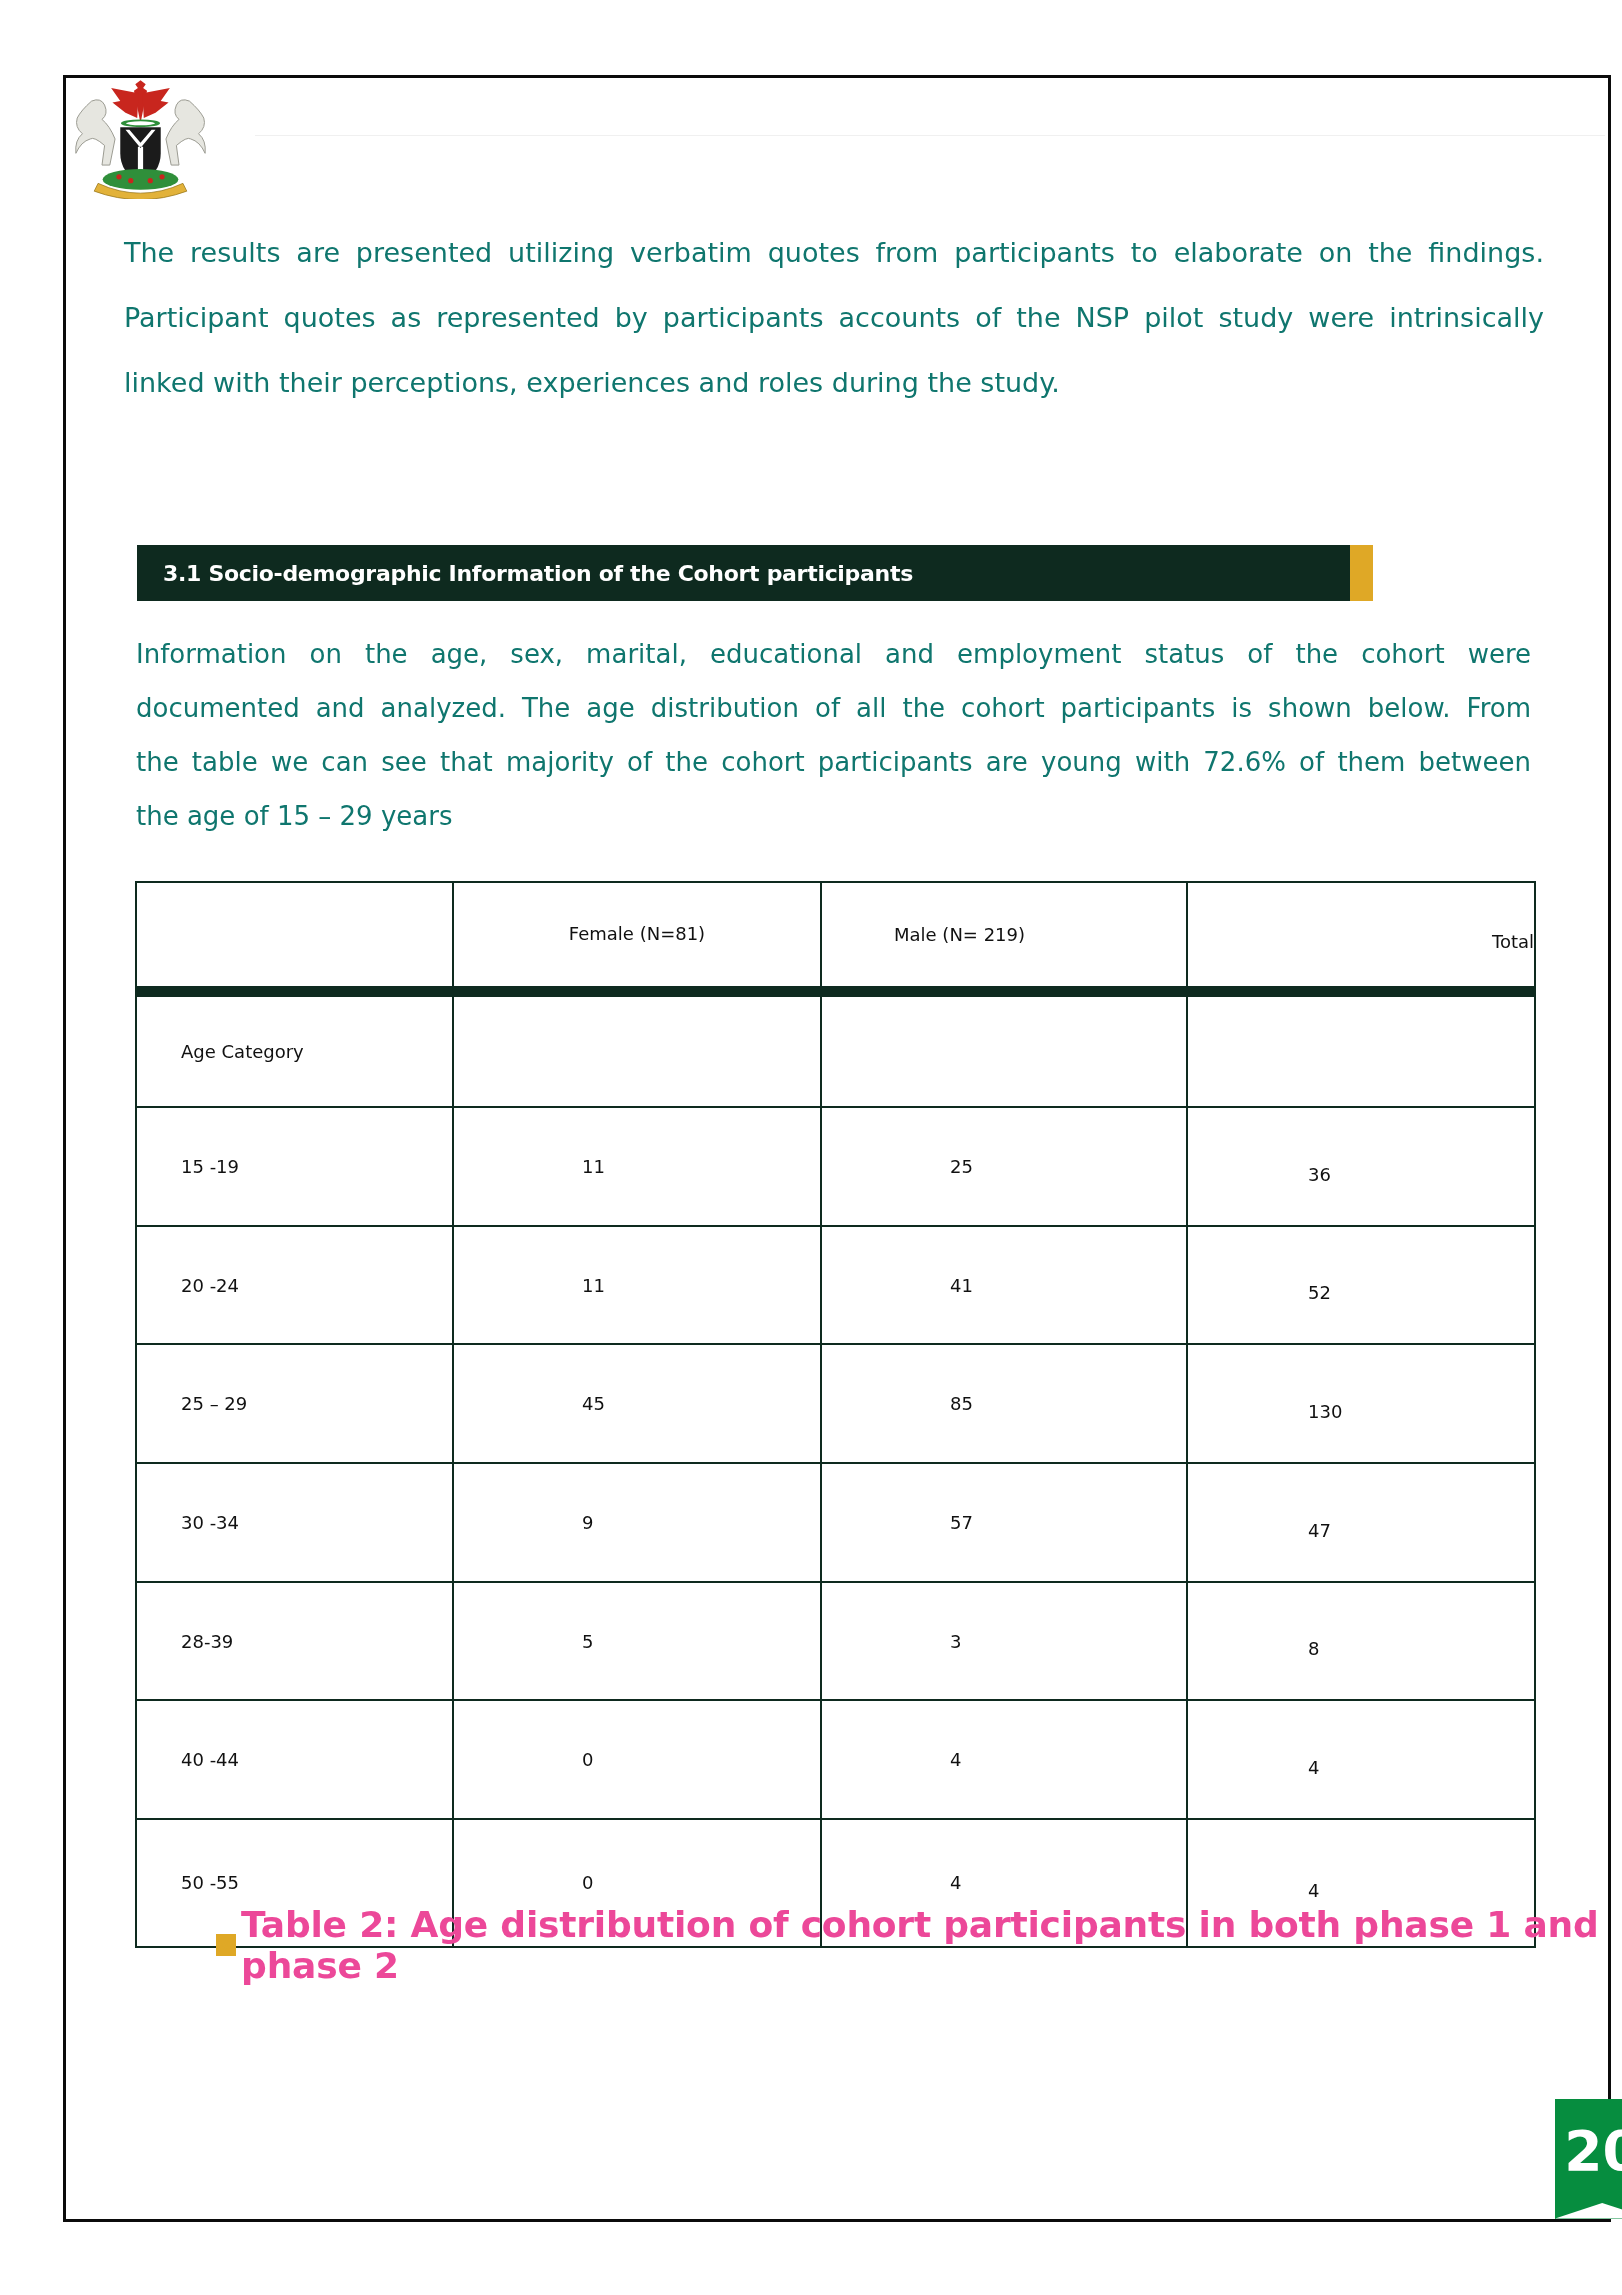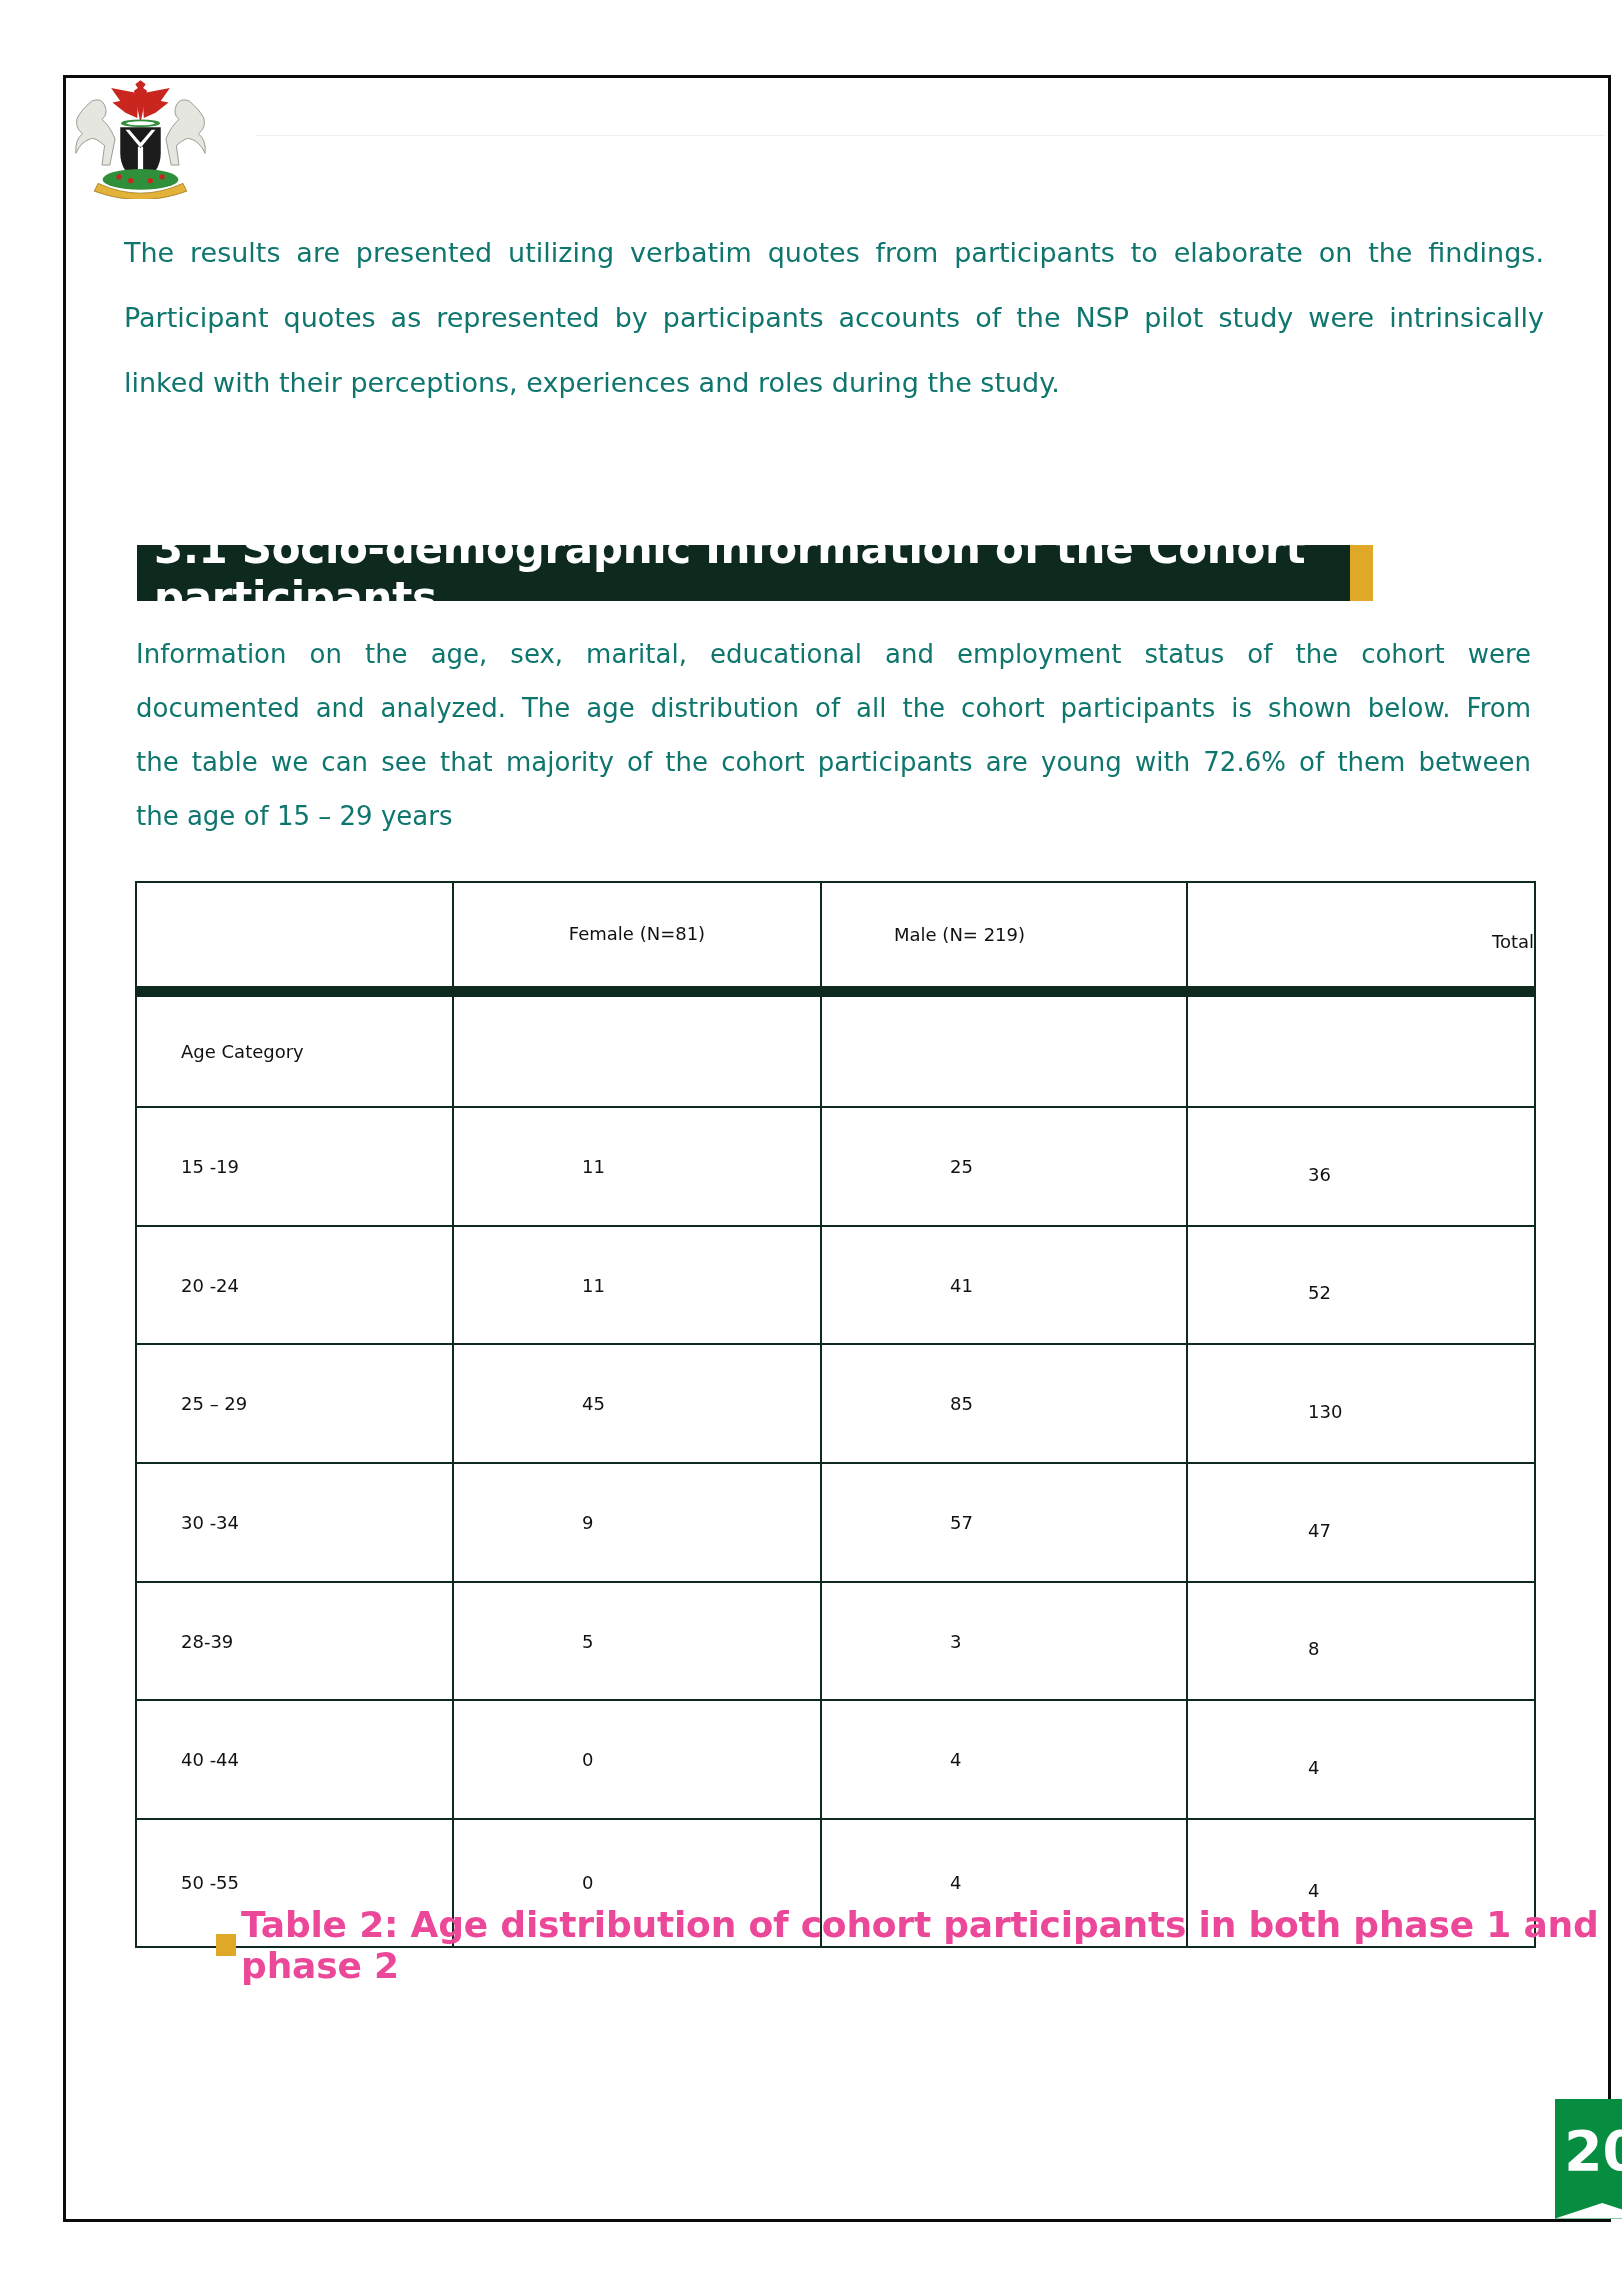--- a/index.html
+++ b/index.html
@@ -10,21 +10,21 @@
   .logo { position: absolute; left: 65px; top: 75px; width: 151px; height: 124px; }
   .header-rule { position: absolute; left: 255px; top: 135px; width: 1350px; height: 1.3px; background: #f0f0f0; }
 
   .para { position: absolute; font-size: 27px; line-height: 65px; color: #0f766e; text-align: justify; }
   .para1 { left: 124px; top: 220px; width: 1420px; }
   .para .line { display: block; text-align: justify; text-align-last: justify; white-space: nowrap; height: 65px; }
   .para .line.last { text-align-last: left; }
 
   .section-heading { position: absolute; left: 137px; top: 545px; width: 1213px; height: 56px;
                      background: #0e2a1f; display: flex; align-items: center; }
-  .section-heading span { color: #ffffff; font-weight: bold; font-size: 42px; padding-left: 17px;
+  .section-heading span { color: #ffffff; font-weight: bold; font-size: 22px; padding-left: 26px;
                           font-family: "DejaVu Sans", sans-serif; letter-spacing: -0.3px; }
   .heading-accent { position: absolute; left: 1350px; top: 545px; width: 23px; height: 56px; background: #dfa826; }
 
   .para2 { left: 136px; top: 627px; width: 1395px; font-size: 26px; line-height: 54px; }
   .para2 .line { height: 54px; }
 
   table.age-table { position: absolute; left: 135px; top: 881px; width: 1399px; border-collapse: collapse;
                     table-layout: fixed; font-size: 18px; color: #111; }
   table.age-table td { border: 2.6px solid #0e2a1f; padding: 0; vertical-align: middle; }
   table.age-table col.c0 { width: 317px; }

